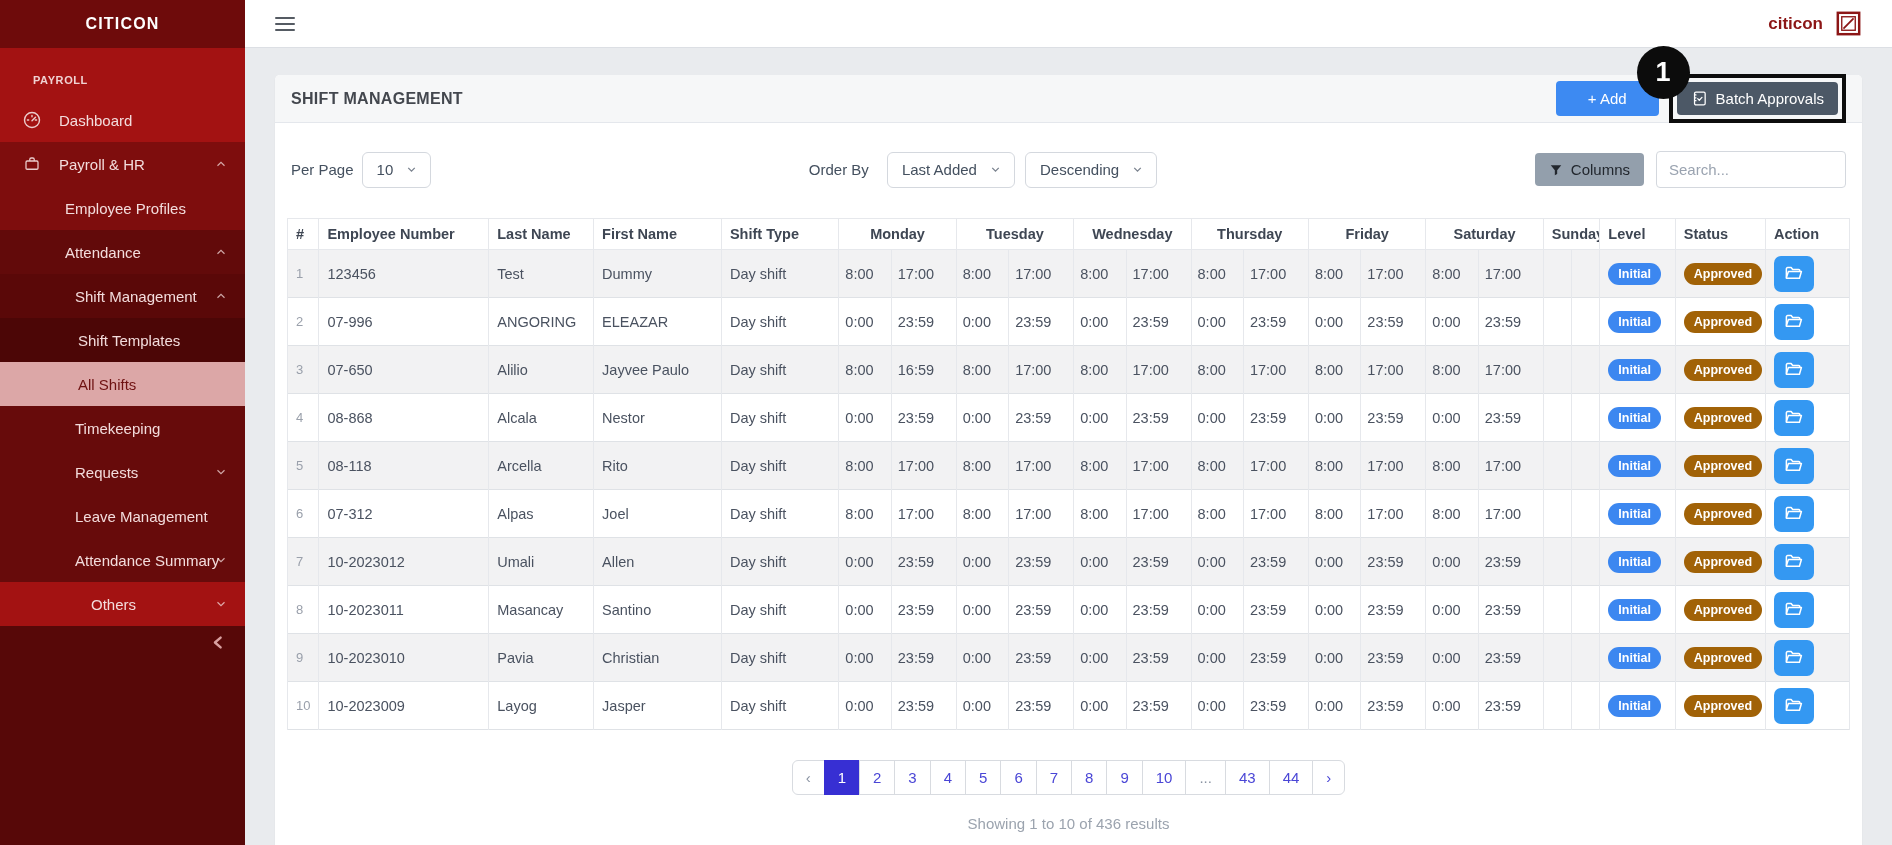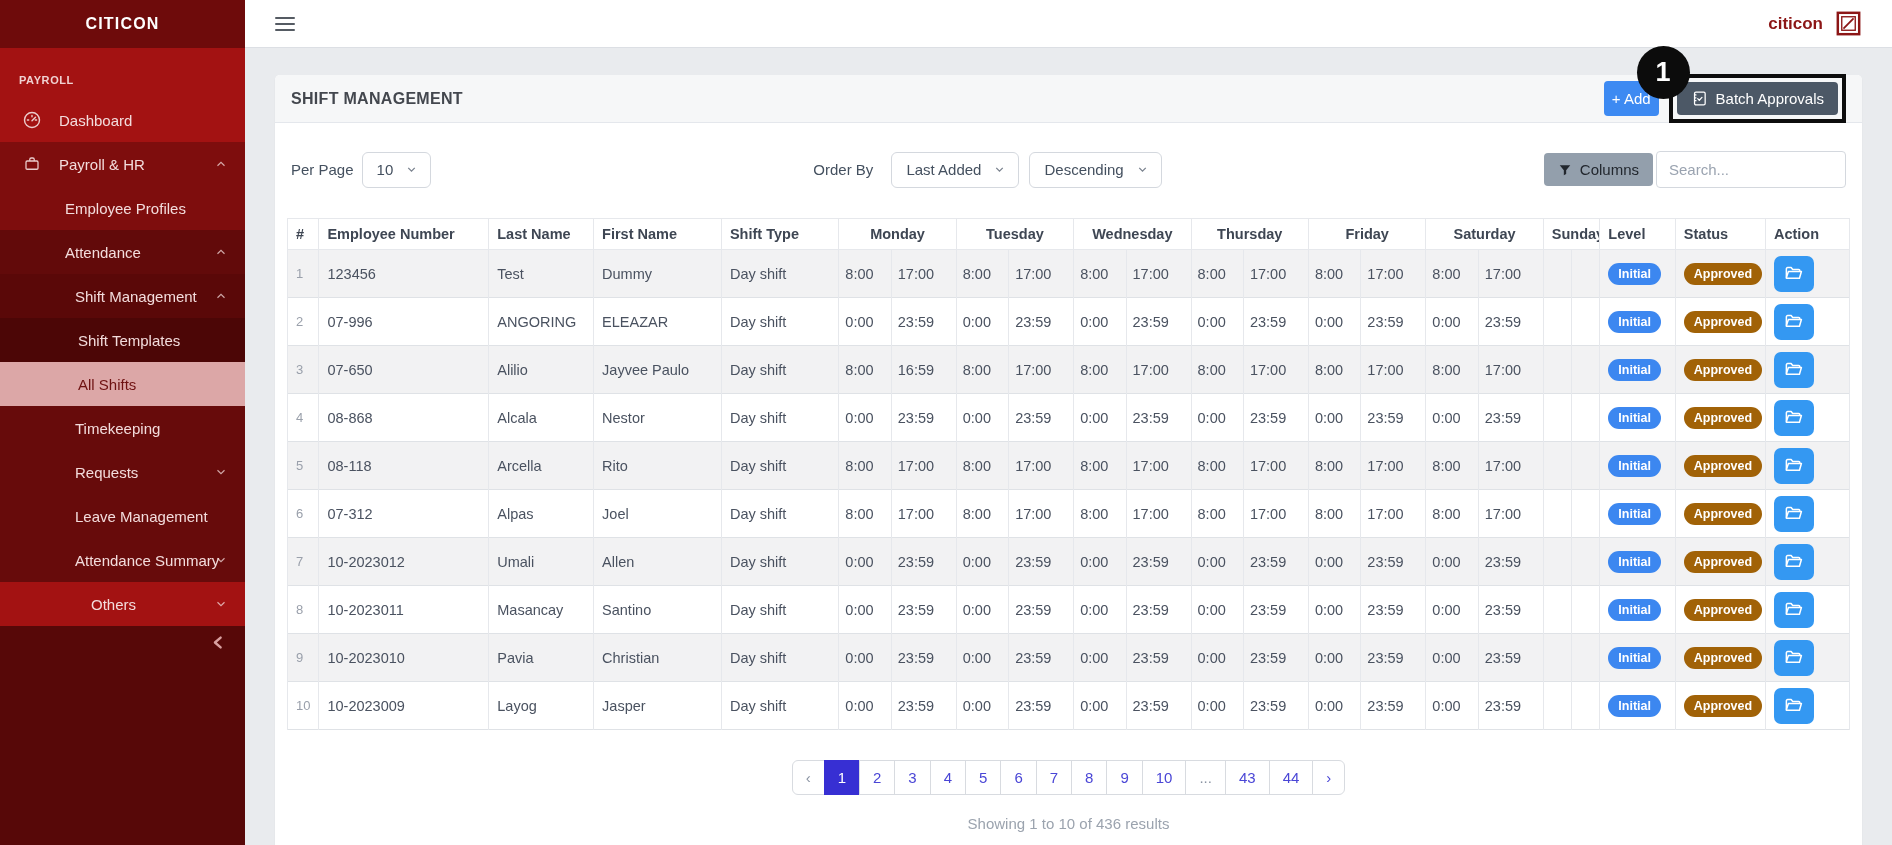--- a/index.html
+++ b/index.html
@@ -2,21 +2,21 @@
 <html><head>
 <meta charset="utf-8">
 <style>
   *{margin:0;padding:0;box-sizing:border-box}
   html,body{width:1892px;height:845px;overflow:hidden;background:#e9ebee;font-family:"Liberation Sans",sans-serif}
   .app{display:flex;width:100%;height:100%}
 
   
   .sidebar{width:245px;flex:none;background:#a31212;display:flex;flex-direction:column;height:100%;color:#f3dcdc}
   .sb-brand{height:48px;background:#6e0b0b;color:#fff;font-weight:bold;font-size:16px;letter-spacing:1.2px;display:flex;align-items:center;justify-content:center;flex:none}
-  .sb-section{padding:26px 19px 12px;color:#f0d2d2;font-size:11px;font-weight:bold;letter-spacing:.6px}
+  .sb-section{padding:26px 33px 12px;color:#f0d2d2;font-size:11px;font-weight:bold;letter-spacing:.6px}
   .side-item{height:44px;display:flex;align-items:center;font-size:15px;position:relative;cursor:pointer;flex:none}
   .depth-1{padding-left:22px}
   .depth-1 .s-label{margin-left:17px}
   .depth-1.no-icon{padding-left:74px}
   .depth-2{padding-left:65px}
   .depth-3{padding-left:75px}
   .depth-4{padding-left:78px}
   .s-icon{width:20px;height:20px;display:inline-flex;align-items:center;justify-content:center;opacity:.92}
   .s-chev{position:absolute;right:17px;top:50%;transform:translateY(-50%);opacity:.75;display:inline-flex}
   .shade-base{background:#a31212}
@@ -36,31 +36,31 @@
   .hamburger span{height:2px;background:#555b63;border-radius:1px}
   .topbar-right{margin-left:auto;display:flex;align-items:center;gap:12px}
   .brand-text{color:#8c1616;font-weight:bold;font-size:17px}
 
   .content{flex:1;padding:27px 30px 0;min-height:0}
   .card{background:#fff;border-radius:5px 5px 0 0;height:100%;display:flex;flex-direction:column;box-shadow:0 1px 2px rgba(0,0,0,.06)}
   .card-header{background:#f6f7f8;border-bottom:1px solid #e4e7ec;padding:0 16px;height:48px;display:flex;align-items:center;border-radius:5px 5px 0 0;flex:none}
   .card-title{font-size:16px;font-weight:bold;color:#43474e;letter-spacing:.3px}
   .header-actions{margin-left:auto;display:flex;align-items:center;gap:10px}
   .btn{border:none;border-radius:4px;font-size:15px;cursor:pointer;font-family:inherit}
-  .btn-add{background:#3d8af2;color:#fff;padding:9px 8px}
+  .btn-add{background:#3d8af2;color:#fff;padding:9px 32px}
   .batch-wrap{border:4px solid #0d0d0d;padding:4px;position:relative;background:#f6f7f8}
   .btn-batch{background:#4c5866;color:#fff;padding:8px 14px;display:flex;align-items:center;gap:8px}
   .anno-circle{position:absolute;top:-32px;left:-36px;width:53px;height:53px;border-radius:50%;background:#0c0c0c;color:#fff;font-weight:bold;font-size:27px;display:flex;align-items:center;justify-content:center;z-index:6}
 
   .card-body{padding:14px 12px;flex:1;display:flex;flex-direction:column;min-height:0}
   .controls{display:flex;align-items:center;padding:14px 4px 0}
   .ctl-label{font-size:15px;color:#44505f;margin-right:8px}
   .select{background:#fff;border:1px solid #d4d8de;border-radius:6px;height:36px;display:inline-flex;align-items:center;gap:12px;padding:0 12px 0 14px;font-size:15px;color:#44505f;cursor:pointer}
   .ctl-center{margin:0 auto;display:flex;align-items:center;gap:10px}
-  .ctl-right{display:flex;align-items:center;gap:3px}
+  .ctl-right{display:flex;align-items:center;gap:12px}
   .btn-columns{background:#939fac;color:#22272e;padding:8px 14px;display:flex;align-items:center;gap:8px;font-size:15px}
   .search{height:37px;width:190px;border:1px solid #d4d8de;border-radius:4px;padding:0 12px;font-size:15px;color:#44505f;font-family:inherit}
   .search::placeholder{color:#9aa3b0}
 
   
   table{width:100%;border-collapse:collapse;table-layout:fixed;margin-top:30px}
   th{font-size:14.5px;font-weight:bold;color:#3e4653;padding:7px 8px;text-align:left;border:1px solid #e6e8ec;white-space:nowrap;overflow:hidden}
   th.day{text-align:center}
   td{font-size:14.5px;color:#4a5260;padding:4px 8px;border-left:1px solid #e6e8ec;border-right:1px solid #e6e8ec;height:48px;white-space:nowrap;overflow:hidden;background:#fff}
   tbody tr{border-bottom:1px solid #dfe2e6}

